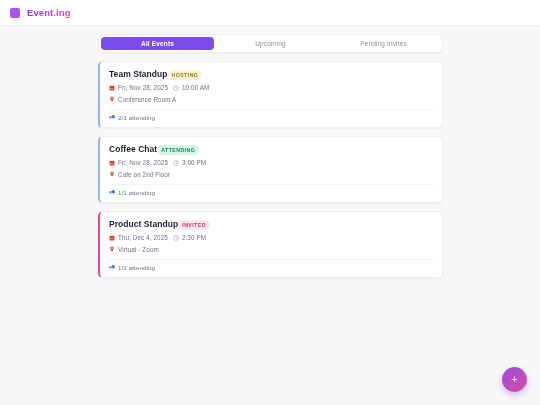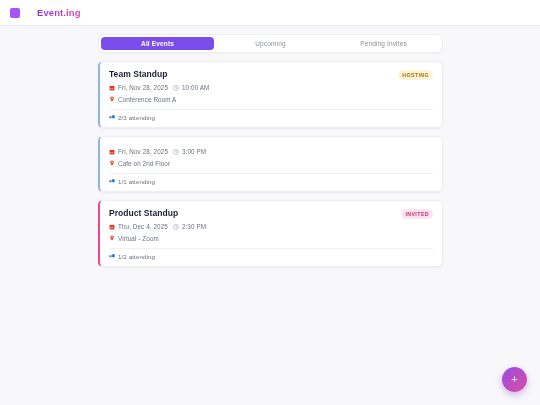--- a/index.html
+++ b/index.html
@@ -22,21 +22,21 @@
     background: #ffffff;
     border-bottom: 1px solid #ececf0;
     display: flex;
     align-items: center;
     padding: 0 0 0 10px;
     box-sizing: border-box;
   }
   .brand {
     display: flex;
     align-items: center;
-    gap: 17px;
+    gap: 7px;
   }
   .brand-mark {
     width: 10px;
     height: 10px;
     border-radius: 2px;
     background: #a855f7;
     display: block;
   }
   .brand-name {
     font-size: 9.5px;
@@ -101,21 +101,20 @@
     border-left-width: 2px;
     border-left-style: solid;
     border-radius: 5px;
     box-shadow: 0 1px 2px rgba(16,20,40,.05);
     padding: 7px 9px 0 9px;
     box-sizing: border-box;
     position: relative;
   }
   .card-top {
     display: flex;
-    justify-content: space-between;
     align-items: flex-start;
   }
   .card-title {
     font-size: 8.5px;
     font-weight: bold;
     color: #1b2030;
     letter-spacing: .05px;
     line-height: 11px;
   }
   .badge {
@@ -260,20 +259,24 @@
                 <rect x="8.4" y="3" width="6.6" height="8.5" rx="1" fill="#2563eb"></rect>
                 <rect x="2" y="6.4" width="1.8" height="1.6" fill="#dbeafe"></rect>
                 <rect x="4.4" y="6.4" width="1.8" height="1.6" fill="#dbeafe"></rect>
               </svg>
           </span>
           <span>2/3 attending</span>
         </div>
       </div>
 
       <div class="card" style="border-left-color:#8fb3e8">
+        <div class="card-top">
+          <div class="card-title">Coffee Chat</div>
+          <div class="badge attending">ATTENDING</div>
+        </div>
         <div class="meta-row">
           <div class="meta-item">
             <span class="ico">
               <svg width="6" height="6" viewBox="0 0 16 16">
                   <rect x="1.5" y="3" width="13" height="11.5" rx="2" fill="#e8452f"></rect>
                   <rect x="1.5" y="3" width="13" height="3.6" rx="1.6" fill="#d4341f"></rect>
                   <rect x="4" y="1" width="1.6" height="3" rx=".8" fill="#b02a18"></rect>
                   <rect x="10.4" y="1" width="1.6" height="3" rx=".8" fill="#b02a18"></rect>
                   <rect x="4" y="8.6" width="2.4" height="2.2" rx=".4" fill="#fff"></rect>
                   <rect x="7.2" y="8.6" width="2.4" height="2.2" rx=".4" fill="#fff"></rect>

